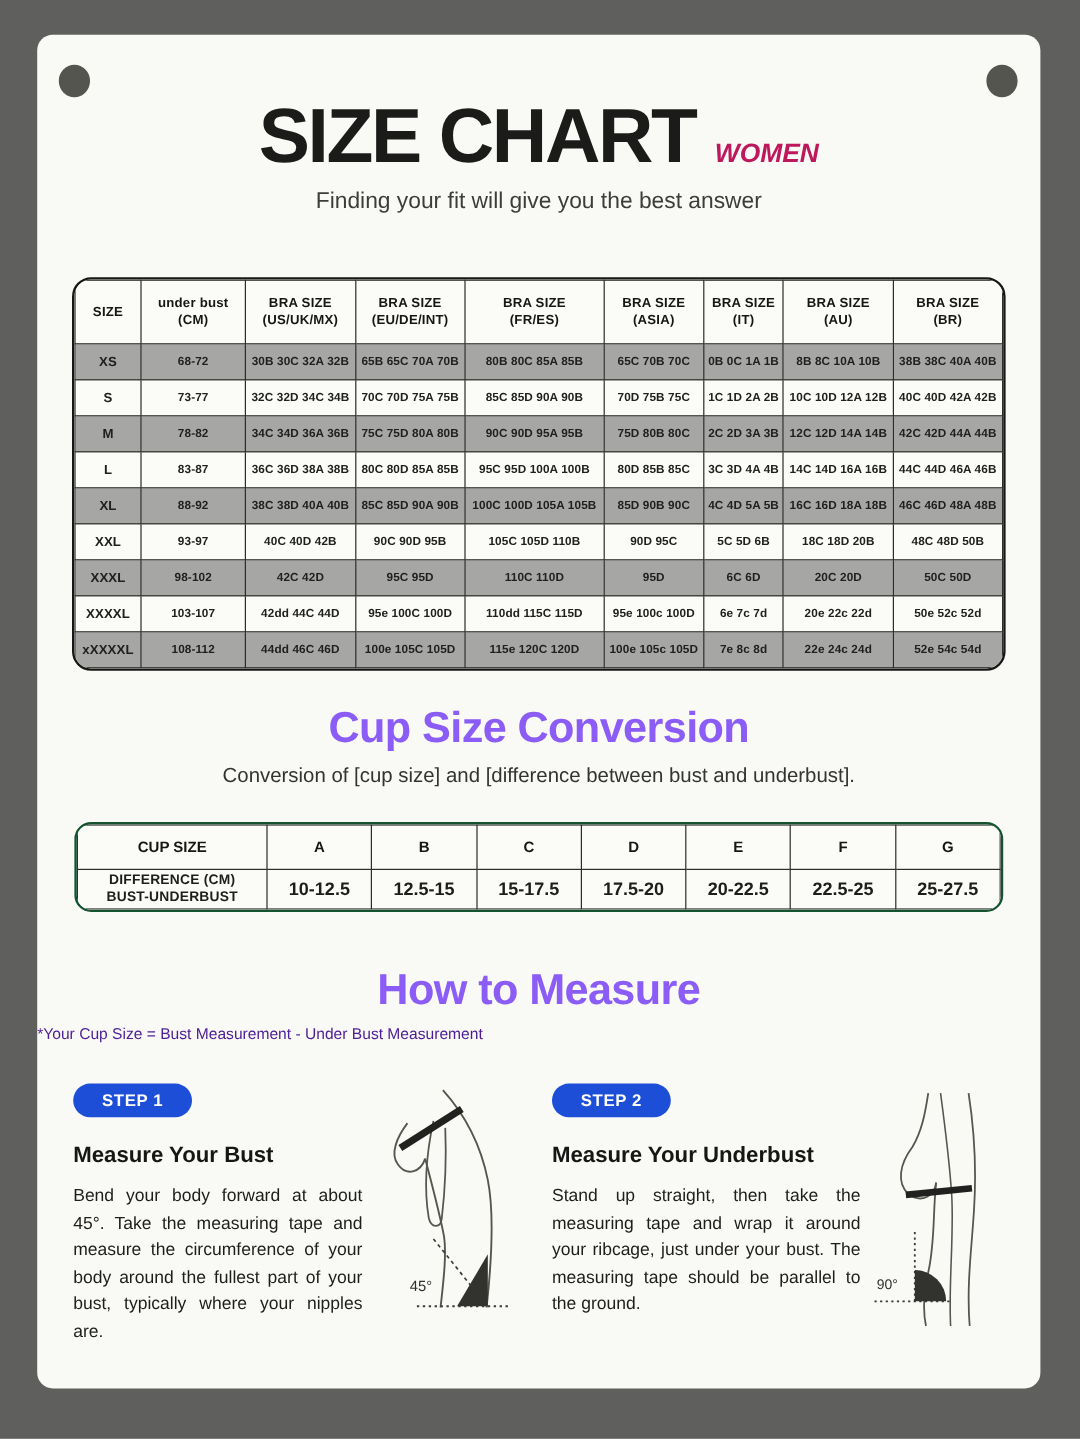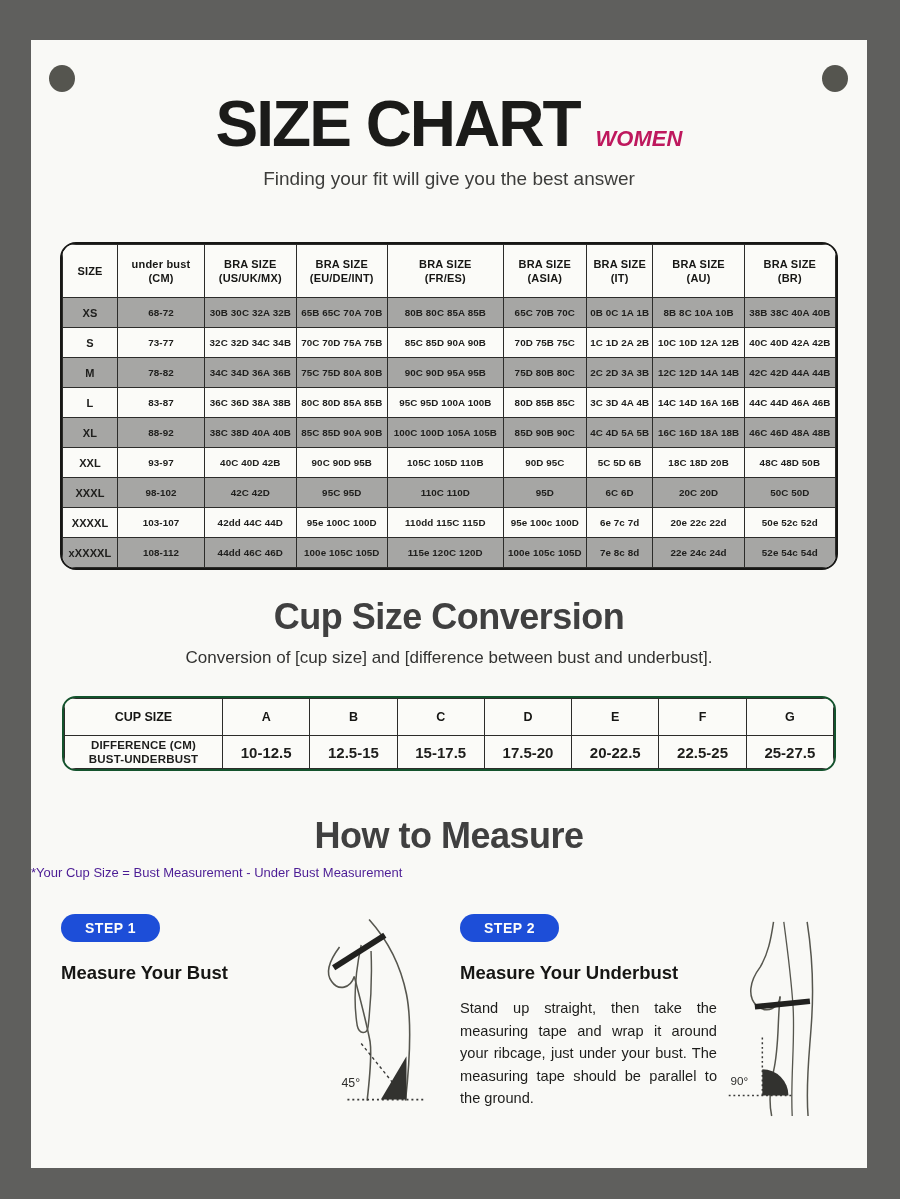--- a/index.html
+++ b/index.html
@@ -6,23 +6,24 @@
   html, body { width: 900px; height: 1199px; }
   body {
     background: #5f5f5d;
     font-family: "Liberation Sans", sans-serif;
     color: #161614;
     position: relative;
     overflow: hidden;
   }
   .card {
     position: absolute;
-    left: 31px; top: 40px;
+    left: 31px; top: 29px;
     width: 836px; height: 1128px;
     background: #f9f9f6;
+    border-radius: 13px;
   }
   .hole {
     position: absolute;
     top: 25px;
     width: 26px; height: 27px;
     border-radius: 50%;
     background: #55554f;
   }
   .hole.left  { left: 18px; }
   .hole.right { right: 19px; }
@@ -89,21 +90,21 @@
   .size-table tbody tr:nth-child(odd)  td { background: #a6a6a4; }
   .size-table tbody tr:nth-child(even) td { background: #fbfbf8; }
   .size-table td.size-col { font-size: 11px; }
 
   
   .section-title {
     text-align: center;
     font-size: 36px;
     font-weight: 800;
     letter-spacing: -0.5px;
-    color: #404040;
+    color: #8b5cf6;
   }
   .cup-title { margin-top: 26px; }
   .cup-subtitle {
     margin-top: 10px;
     text-align: center;
     font-size: 17px;
     color: #333331;
   }
   .cup-table-wrap {
     width: 774px;
@@ -359,20 +360,21 @@
 
   <div class="section-title measure-title">How to Measure</div>
   <div class="measure-note">*Your Cup Size = Bust Measurement - Under Bust Measurement</div>
 
   <div class="steps">
 
     <div class="step">
       <div class="step-main">
         <span class="step-pill">STEP 1</span>
         <div class="step-heading">Measure Your Bust</div>
+        <div class="step-body">Bend your body forward at about 45°. Take the measuring tape and measure the circumference of your body around the fullest part of your bust, typically where your nipples are.</div>
       </div>
       <div class="step-fig">
         <svg class="fig-svg" width="128" height="192" viewBox="0 0 130 192" fill="none">
           <path d="M60,4 C78,24 92,50 98,80 C103,105 102,142 97,188" stroke="#56564e" stroke-width="1.6"></path>
           <path d="M30,32 C21,44 15,58 22,67 C29,77 41,74 45,62" stroke="#56564e" stroke-width="1.6"></path>
           <path d="M45,62 C51,85 57,107 61,128 C63,142 61,162 58,188" stroke="#56564e" stroke-width="1.6"></path>
           <path d="M52,30 C46,58 44,88 48,112 C50,121 58,121 59,113 C62,88 63,60 62,36" stroke="#56564e" stroke-width="1.5"></path>
           <line x1="24" y1="53" x2="76" y2="20" stroke="#21211f" stroke-width="6"></line>
           <line x1="52" y1="130" x2="97" y2="186" stroke="#3a3a38" stroke-width="1.4" stroke-dasharray="3,3"></line>
           <line x1="38" y1="187" x2="118" y2="187" stroke="#3a3a38" stroke-width="1.6" stroke-dasharray="2,3"></line>

